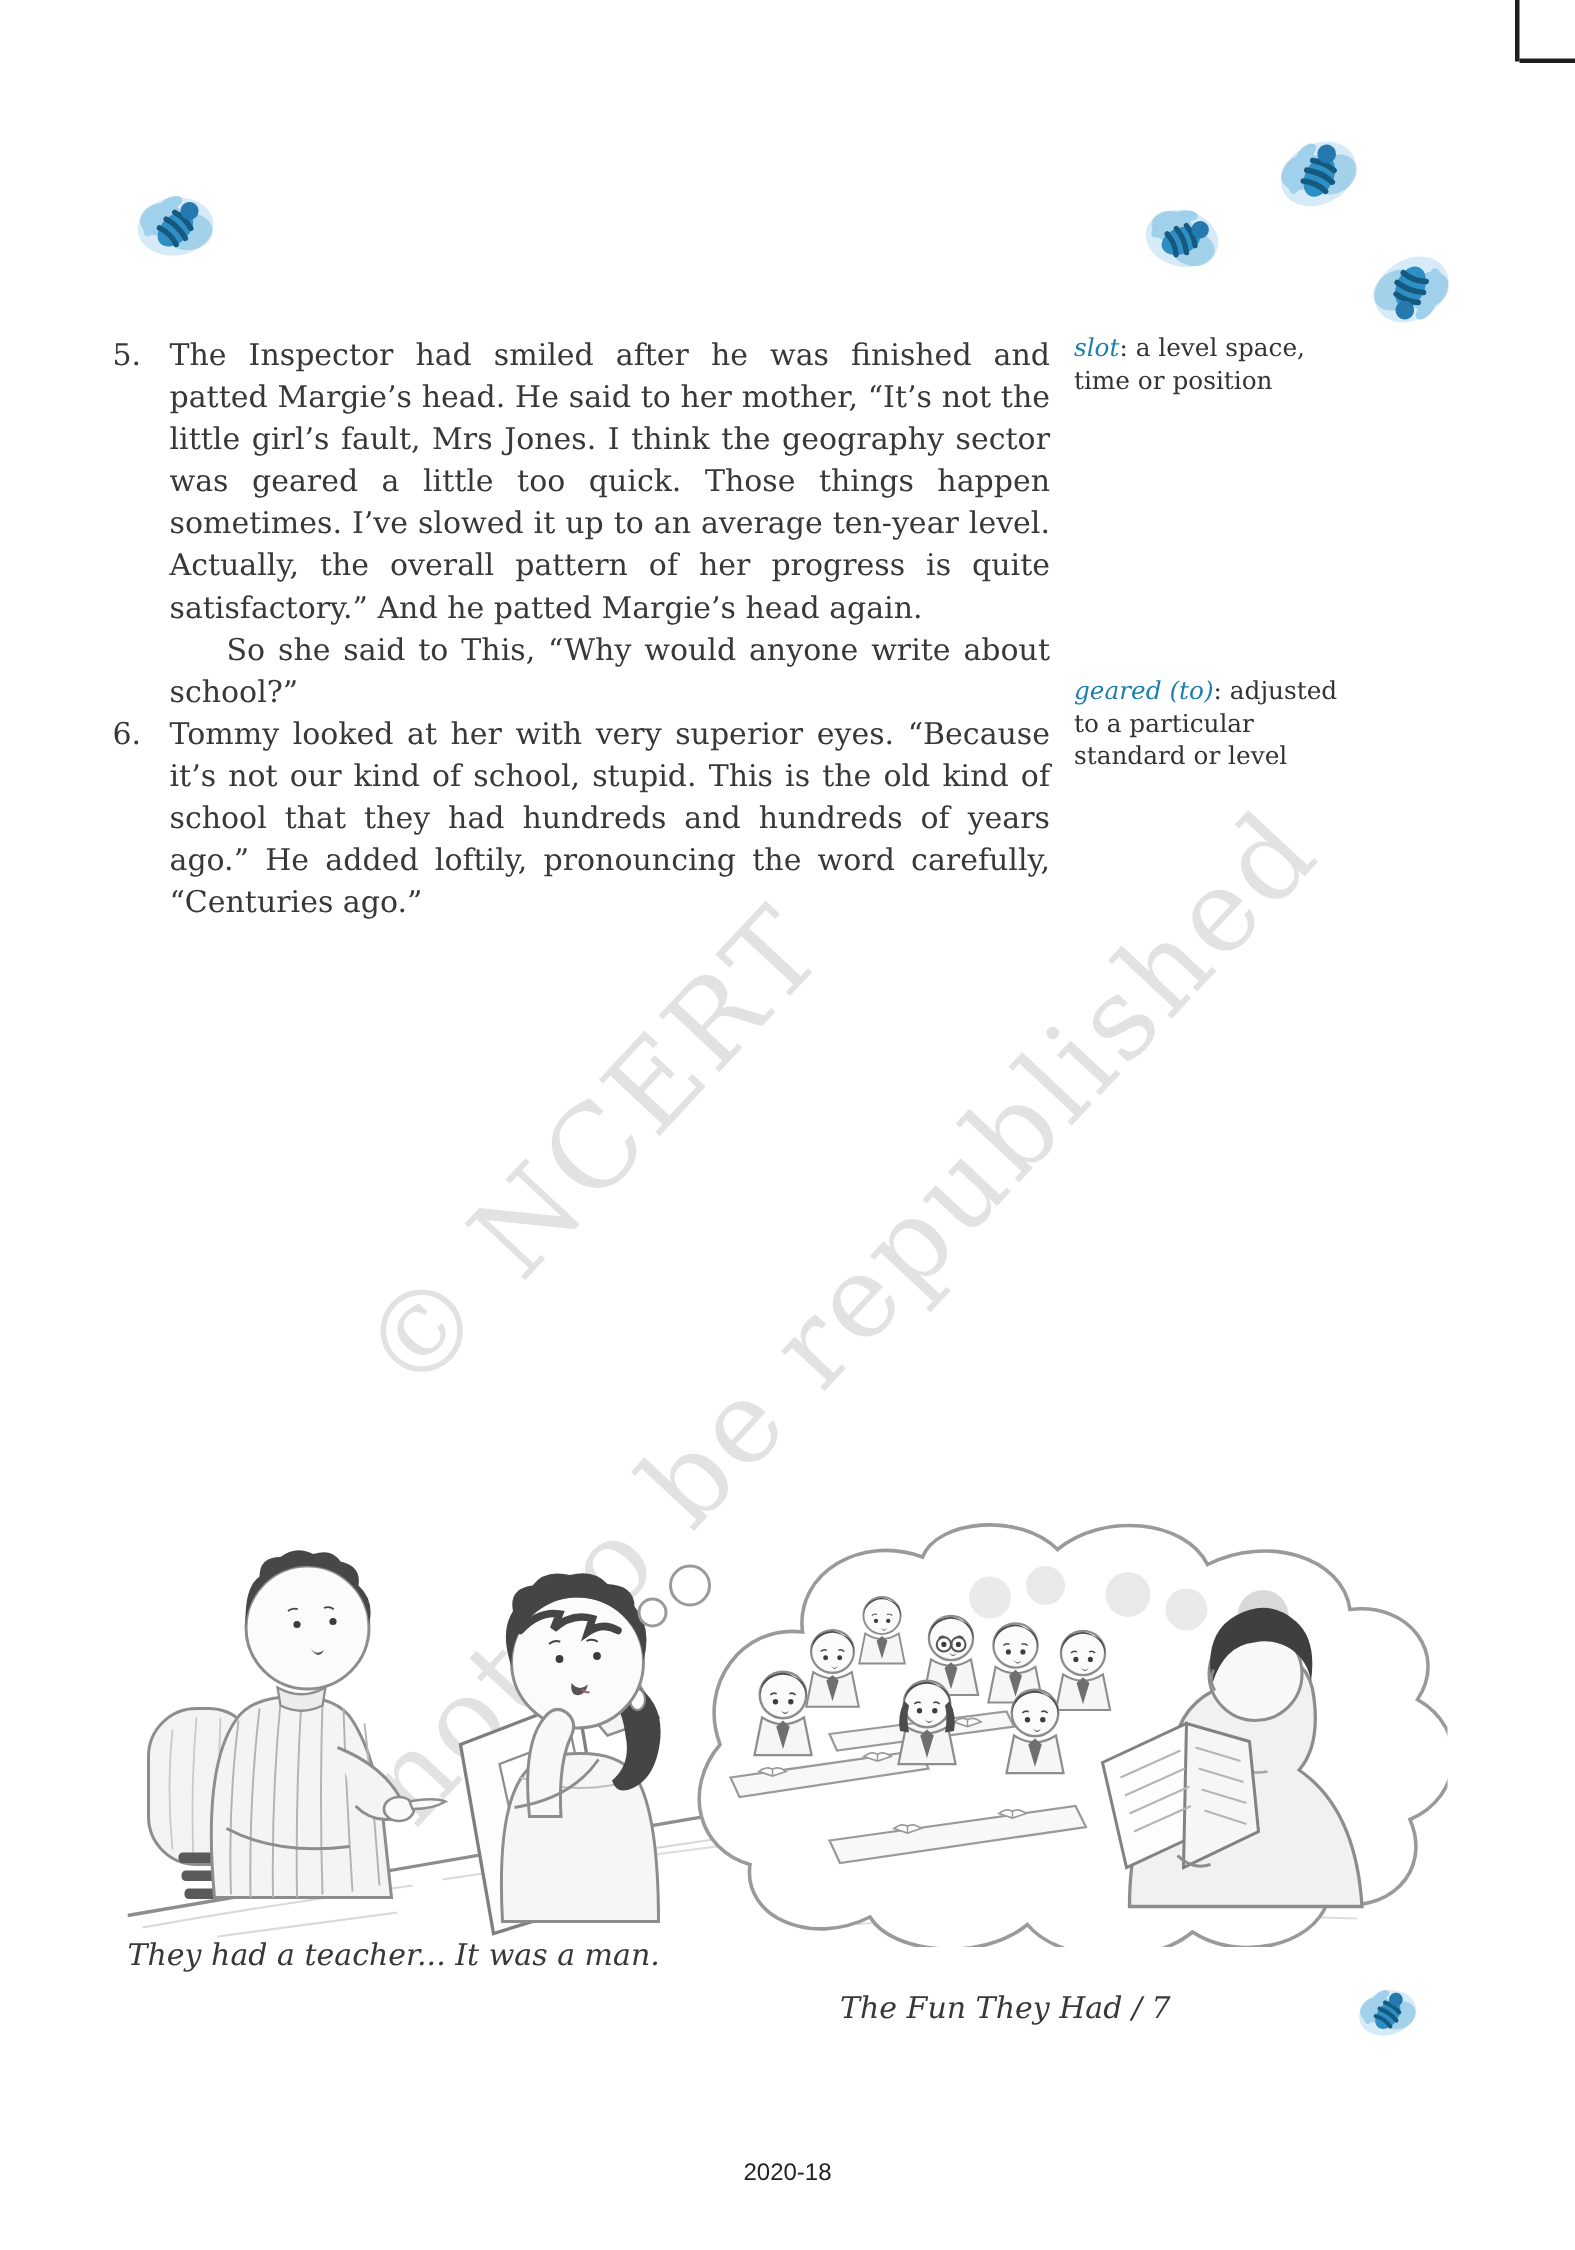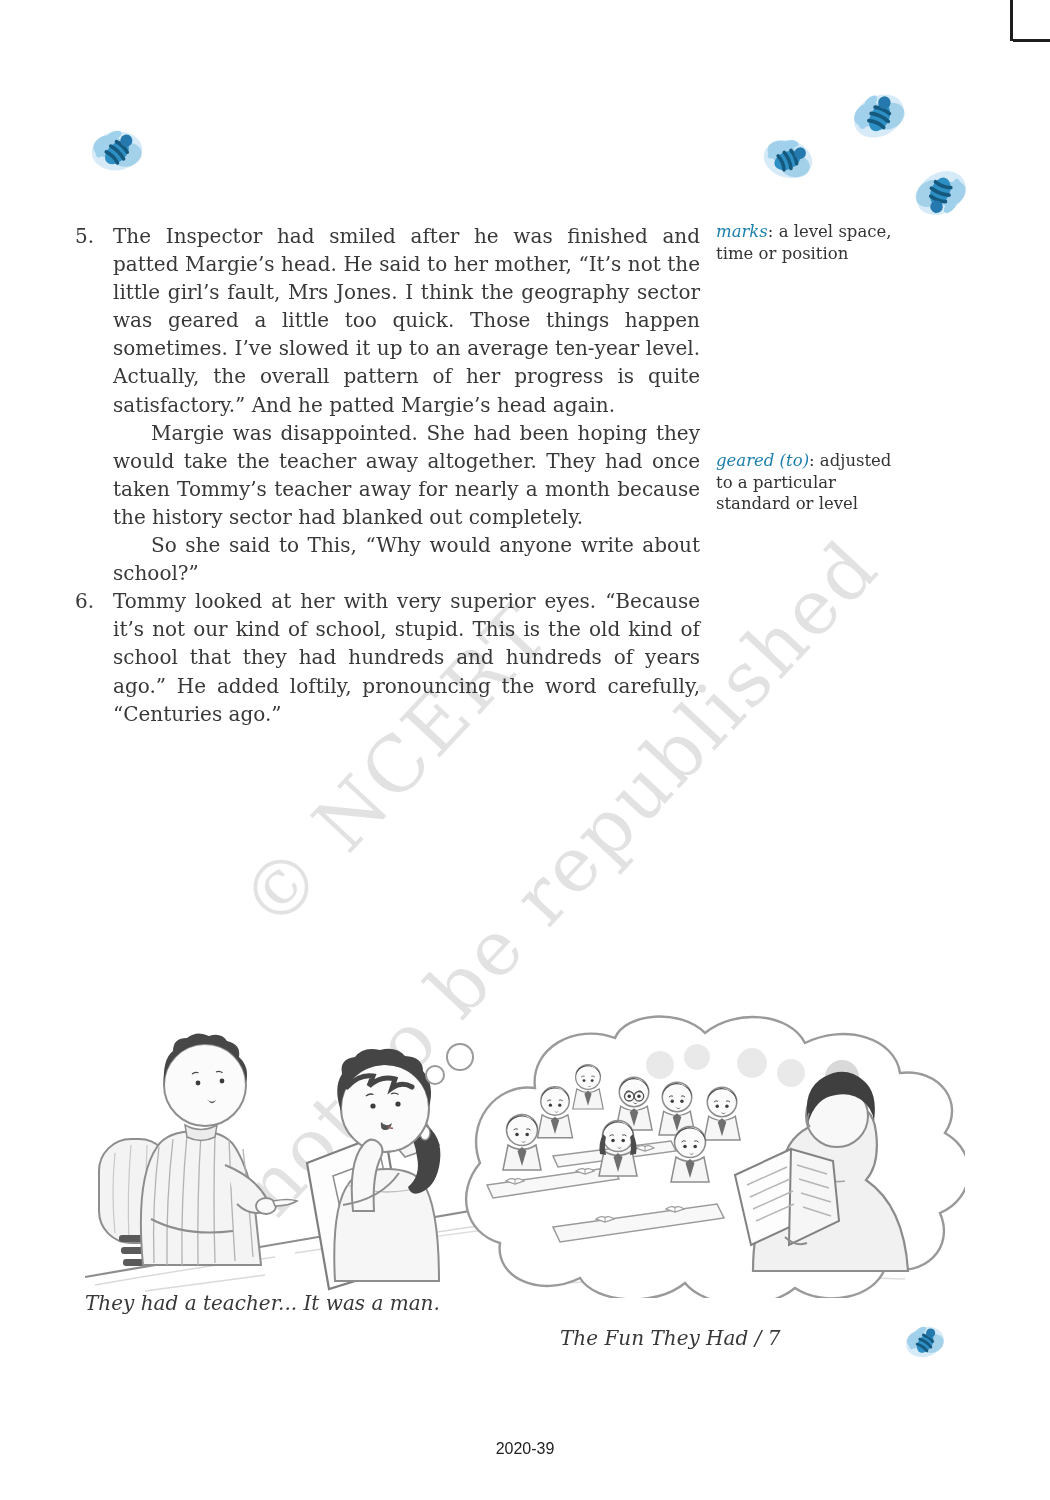--- a/index.html
+++ b/index.html
@@ -85,26 +85,25 @@
     </svg>
   <svg class="bee bee-tr2" viewBox="0 0 48 48">
       <use href="#bee"></use>
     </svg>
   <svg class="bee bee-tr3" viewBox="0 0 48 48">
       <use href="#bee"></use>
     </svg>
 
   <div class="body-col">
     <p class="para numbered"><span class="num">5.</span><span>The Inspector had smiled after he was finished and patted Margie’s head. He said to her mother, “It’s not the little girl’s fault, Mrs Jones. I think the geography sector was geared a little too quick. Those things happen sometimes. I’ve slowed it up to an average ten-year level. Actually, the overall pattern of her progress is quite satisfactory.” And he patted Margie’s head again.</span></p>
-    <p class="para indent"><span>Margie was disappointed. She had been hoping they would take the teacher away altogether. They had once taken Tommy’s teacher away for nearly a month because the history sector had blanked out completely.</span></p>
     <p class="para indent"><span>So she said to This, “Why would anyone write about school?”</span></p>
     <p class="para numbered"><span class="num">6.</span><span>Tommy looked at her with very superior eyes. “Because it’s not our kind of school, stupid. This is the old kind of school that they had hundreds and hundreds of years ago.” He added loftily, pronouncing the word carefully, “Centuries ago.”</span></p>
   </div>
 
-  <div class="note note-slot"><span class="term">marks</span><span>: a level space, time or position</span></div>
+  <div class="note note-slot"><span class="term">slot</span><span>: a level space, time or position</span></div>
   <div class="note note-geared"><span class="term">geared (to)</span><span>: adjusted to a particular standard or level</span></div>
 
   <svg class="illus" viewBox="0 0 880 285">
     <defs>
       <g id="kid">
         <path d="M-14 15 q14 9 28 0 l5 25 h-38 z" fill="#f6f6f6" stroke="#8d8d8d" stroke-width="1.5"></path>
         <path d="M0 17 l4.5 4 -4.5 15 -4.5 -15 z" fill="#6f6f6f"></path>
         <circle cx="0" cy="0" r="15.5" fill="#fbfbfb" stroke="#8d8d8d" stroke-width="1.6"></circle>
         <path d="M-15.5 2 a15.5 15.5 0 0 1 31 0 q1 -11 -8 -14 q-7 -5 -15 -1 q-8 3 -8 15 z" fill="#4c4c4c"></path>
         <circle cx="-5" cy="4.5" r="1.8" fill="#3d3d3d"></circle>
@@ -236,15 +235,15 @@
         <path d="M700 224 q10 10 22 6" stroke="#8d8d8d" stroke-width="2" fill="none"></path>
       </g>
     </g>
   </svg>
 
   <div class="caption">They had a teacher... It was a man.</div>
   <div class="footer">The Fun They Had / 7</div>
   <svg class="bee bee-footer" viewBox="0 0 48 48">
       <use href="#bee"></use>
     </svg>
-  <div class="year">2020-39</div>
+  <div class="year">2020-18</div>
 
 </div>
 
 </body></html>

